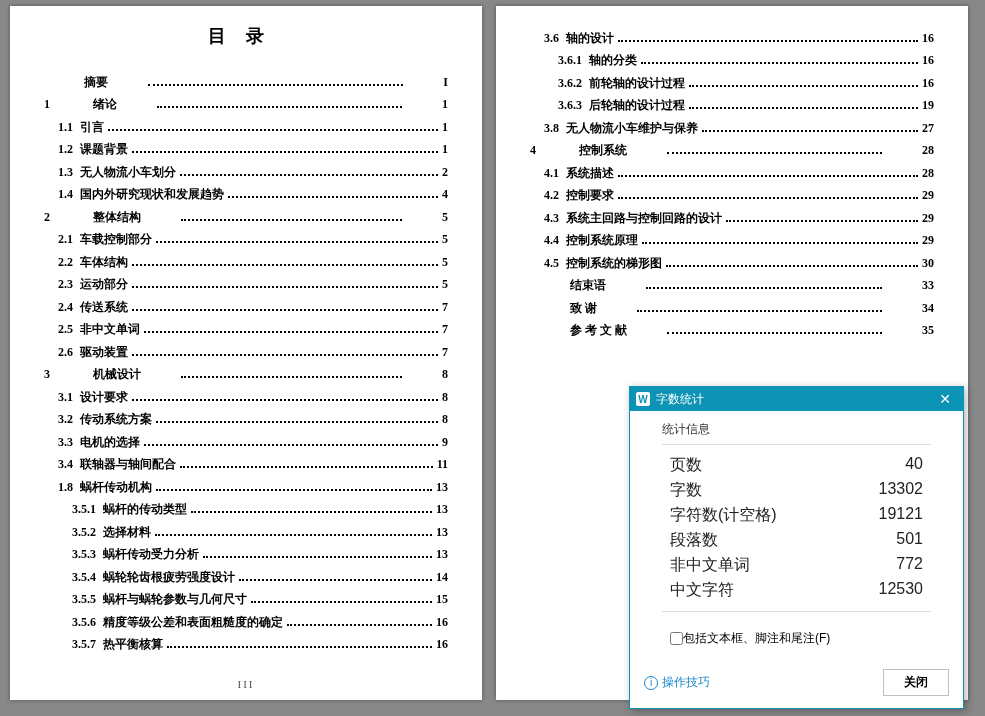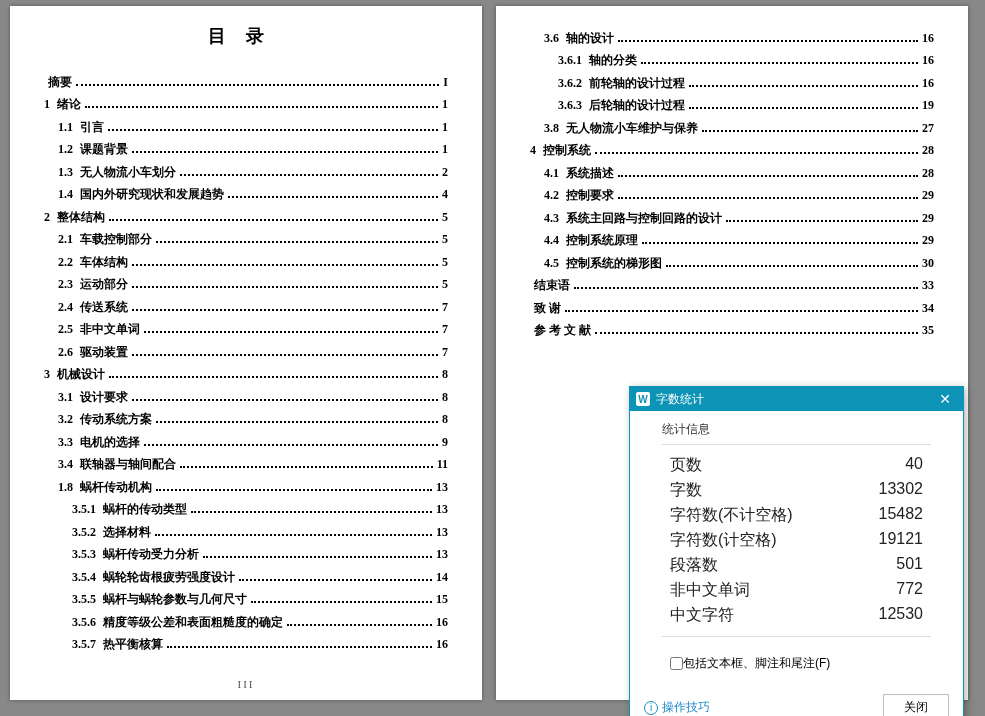--- a/index.html
+++ b/index.html
@@ -39,21 +39,21 @@
     flex: 1;
     overflow: hidden;
   }
   .toc-row {
     display: flex;
     align-items: baseline;
     margin: 5.5px 0;
     font-weight: bold;
     font-size: 12px;
   }
-  .toc-row.lvl1 { padding-left: 0; }
+  .toc-row.lvl1 { padding-left: 0; gap: 36px; }
   .toc-row.lvl2 { padding-left: 14px; justify-content: center; }
   .toc-row.lvl3 { padding-left: 28px; }
   .toc-num { white-space: pre; margin-right: 4px; }
   .toc-label { white-space: nowrap; }
   .toc-leader {
     flex: 1;
     border-bottom: 2px dotted #000;
     margin: 0 4px 3px 4px;
     min-width: 6px;
     height: 1px;
@@ -154,20 +154,21 @@
     align-items: center;
     justify-content: center;
     font-size: 10px;
   }
   .btn-close {
     border: 1px solid #bfbfbf;
     background: #fff;
     padding: 4px 20px;
     font-size: 12px;
     cursor: pointer;
+    font-weight: bold;
   }
 </style>
 </head>
 <body>
 
 <div class="pages">
   <div class="page">
     <div class="title">目录</div>
     <div class="toc" id="toc-left">
         <div class="toc-row lvl1">
@@ -430,24 +431,20 @@
     <div class="dlg-section-head">统计信息</div>
     <div class="dlg-rule"></div>
     <div id="stats-rows">
         <div class="stat-row">
           <span class="stat-label">页数</span>
           <span class="stat-value">40</span>
         </div>
         <div class="stat-row">
           <span class="stat-label">字数</span>
           <span class="stat-value">13302</span>
-        </div>
-        <div class="stat-row">
-          <span class="stat-label">字符数(不计空格)</span>
-          <span class="stat-value">15482</span>
         </div>
         <div class="stat-row">
           <span class="stat-label">字符数(计空格)</span>
           <span class="stat-value">19121</span>
         </div>
         <div class="stat-row">
           <span class="stat-label">段落数</span>
           <span class="stat-value">501</span>
         </div>
         <div class="stat-row">

